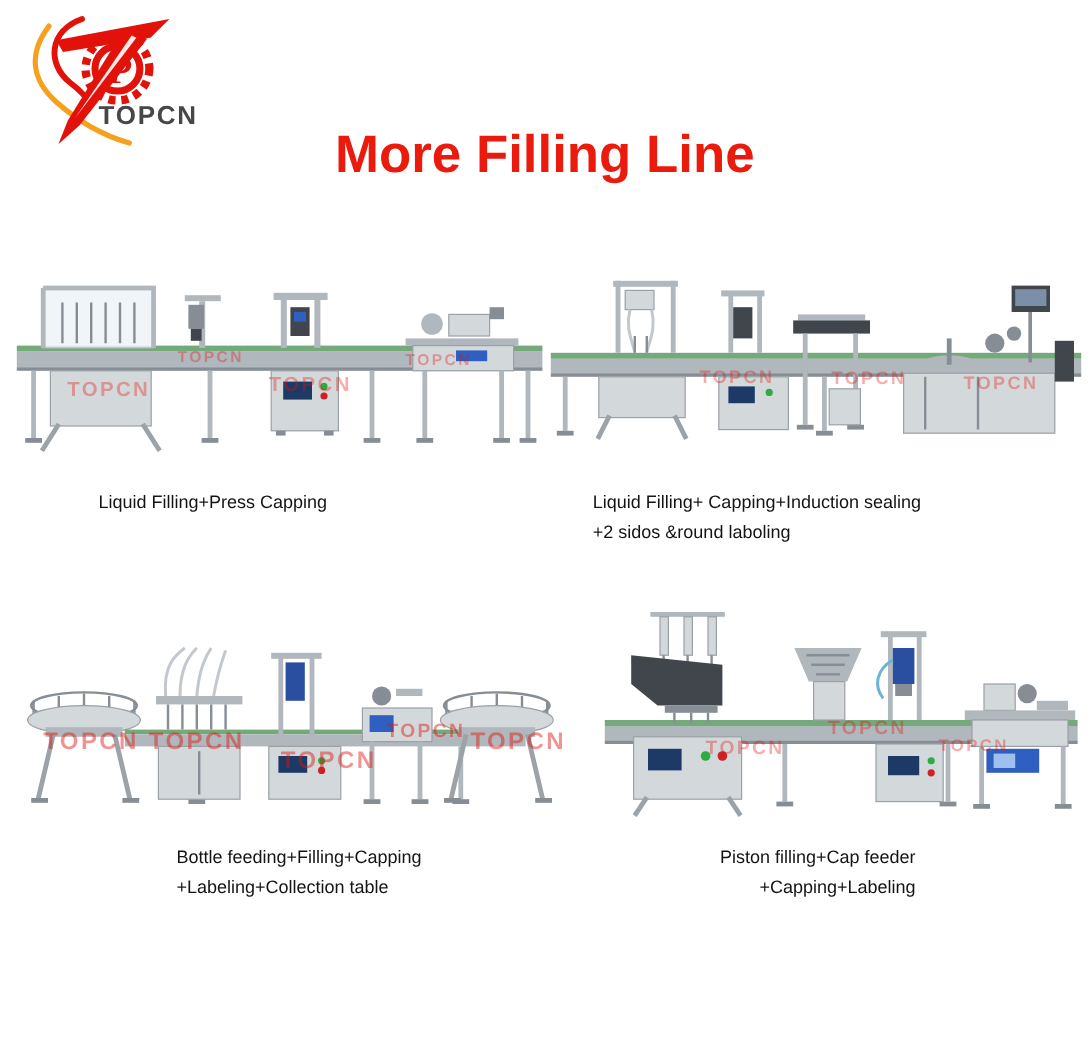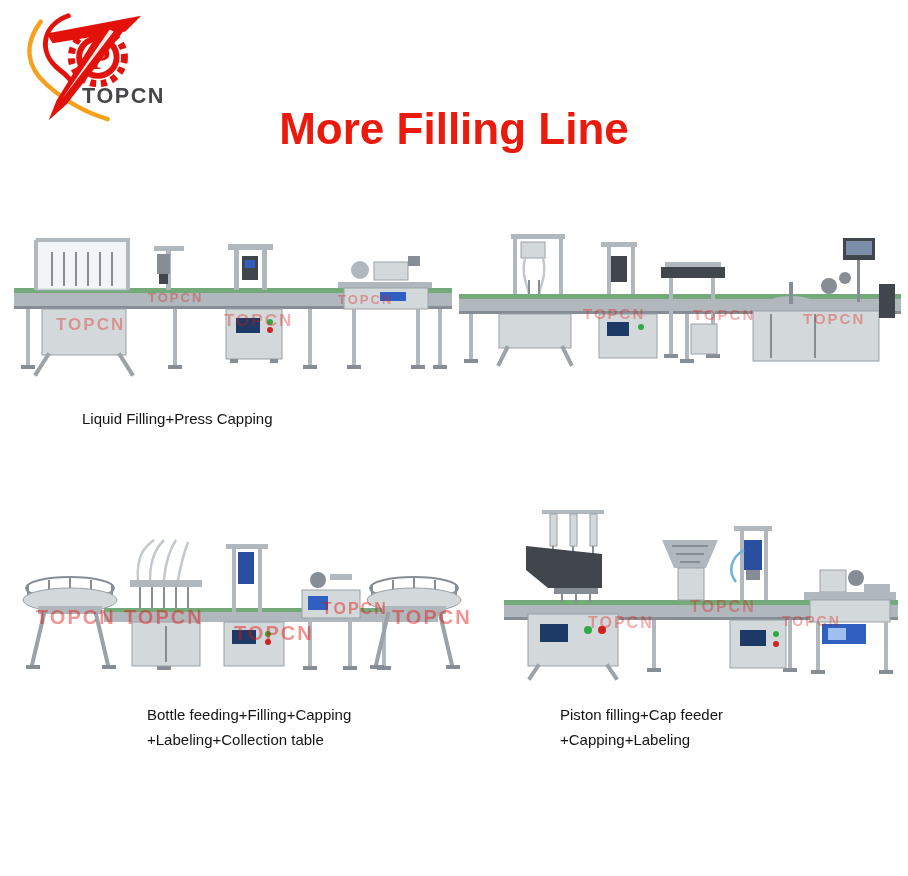--- a/index.html
+++ b/index.html
@@ -13,21 +13,21 @@
   #page-title{
     left:0;right:0;top:104px;text-align:center;
     font-size:44px;font-weight:bold;color:#ea1a0d;letter-spacing:0px;
   }
   
   .caption{color:#141414;font-size:15px;line-height:25px;font-weight:400;}
   .caption span{display:block;white-space:nowrap;}
   #cap1{left:82px;top:406px;}
   #cap2{left:494px;top:406px;}
   #cap3{left:106px;top:702px;margin-left:41px;}
-  #cap4{left:560px;top:702px;}
+  #cap4{left:600px;top:702px;text-align:right;}
   
   #img1{left:8px;top:226px;width:452px;height:152px;}
   #img2{left:455px;top:224px;width:450px;height:150px;}
   #img3{left:12px;top:530px;width:462px;height:152px;}
   #img4{left:452px;top:506px;width:456px;height:176px;}
   
   svg .steel {fill:#d3d8db;stroke:#9aa1a7;stroke-width:1;}
   svg .steel2{fill:#b0b7bd;}
   svg .steel3{fill:#868d94;}
   svg .dark  {fill:#41464c;}
@@ -348,20 +348,22 @@
   <text class="wm" x="136" y="122" font-size="16">TOPCN</text>
   <text class="wm" x="238" y="106" font-size="16">TOPCN</text>
   <text class="wm" x="330" y="120" font-size="14">TOPCN</text>
 </svg>
 </div>
 
 <div class="abs caption" id="cap1">
   <span>Liquid Filling+Press Capping</span>
 </div>
 <div class="abs caption" id="cap2">
+  <span>Liquid Filling+ Capping+Induction sealing</span>
+  <span>+2 sidos &amp;round laboling</span>
 </div>
 <div class="abs caption" id="cap3">
   <span>Bottle feeding+Filling+Capping</span>
   <span>+Labeling+Collection table</span>
 </div>
 <div class="abs caption" id="cap4">
   <span>Piston filling+Cap feeder</span>
   <span>+Capping+Labeling</span>
 </div>
 

